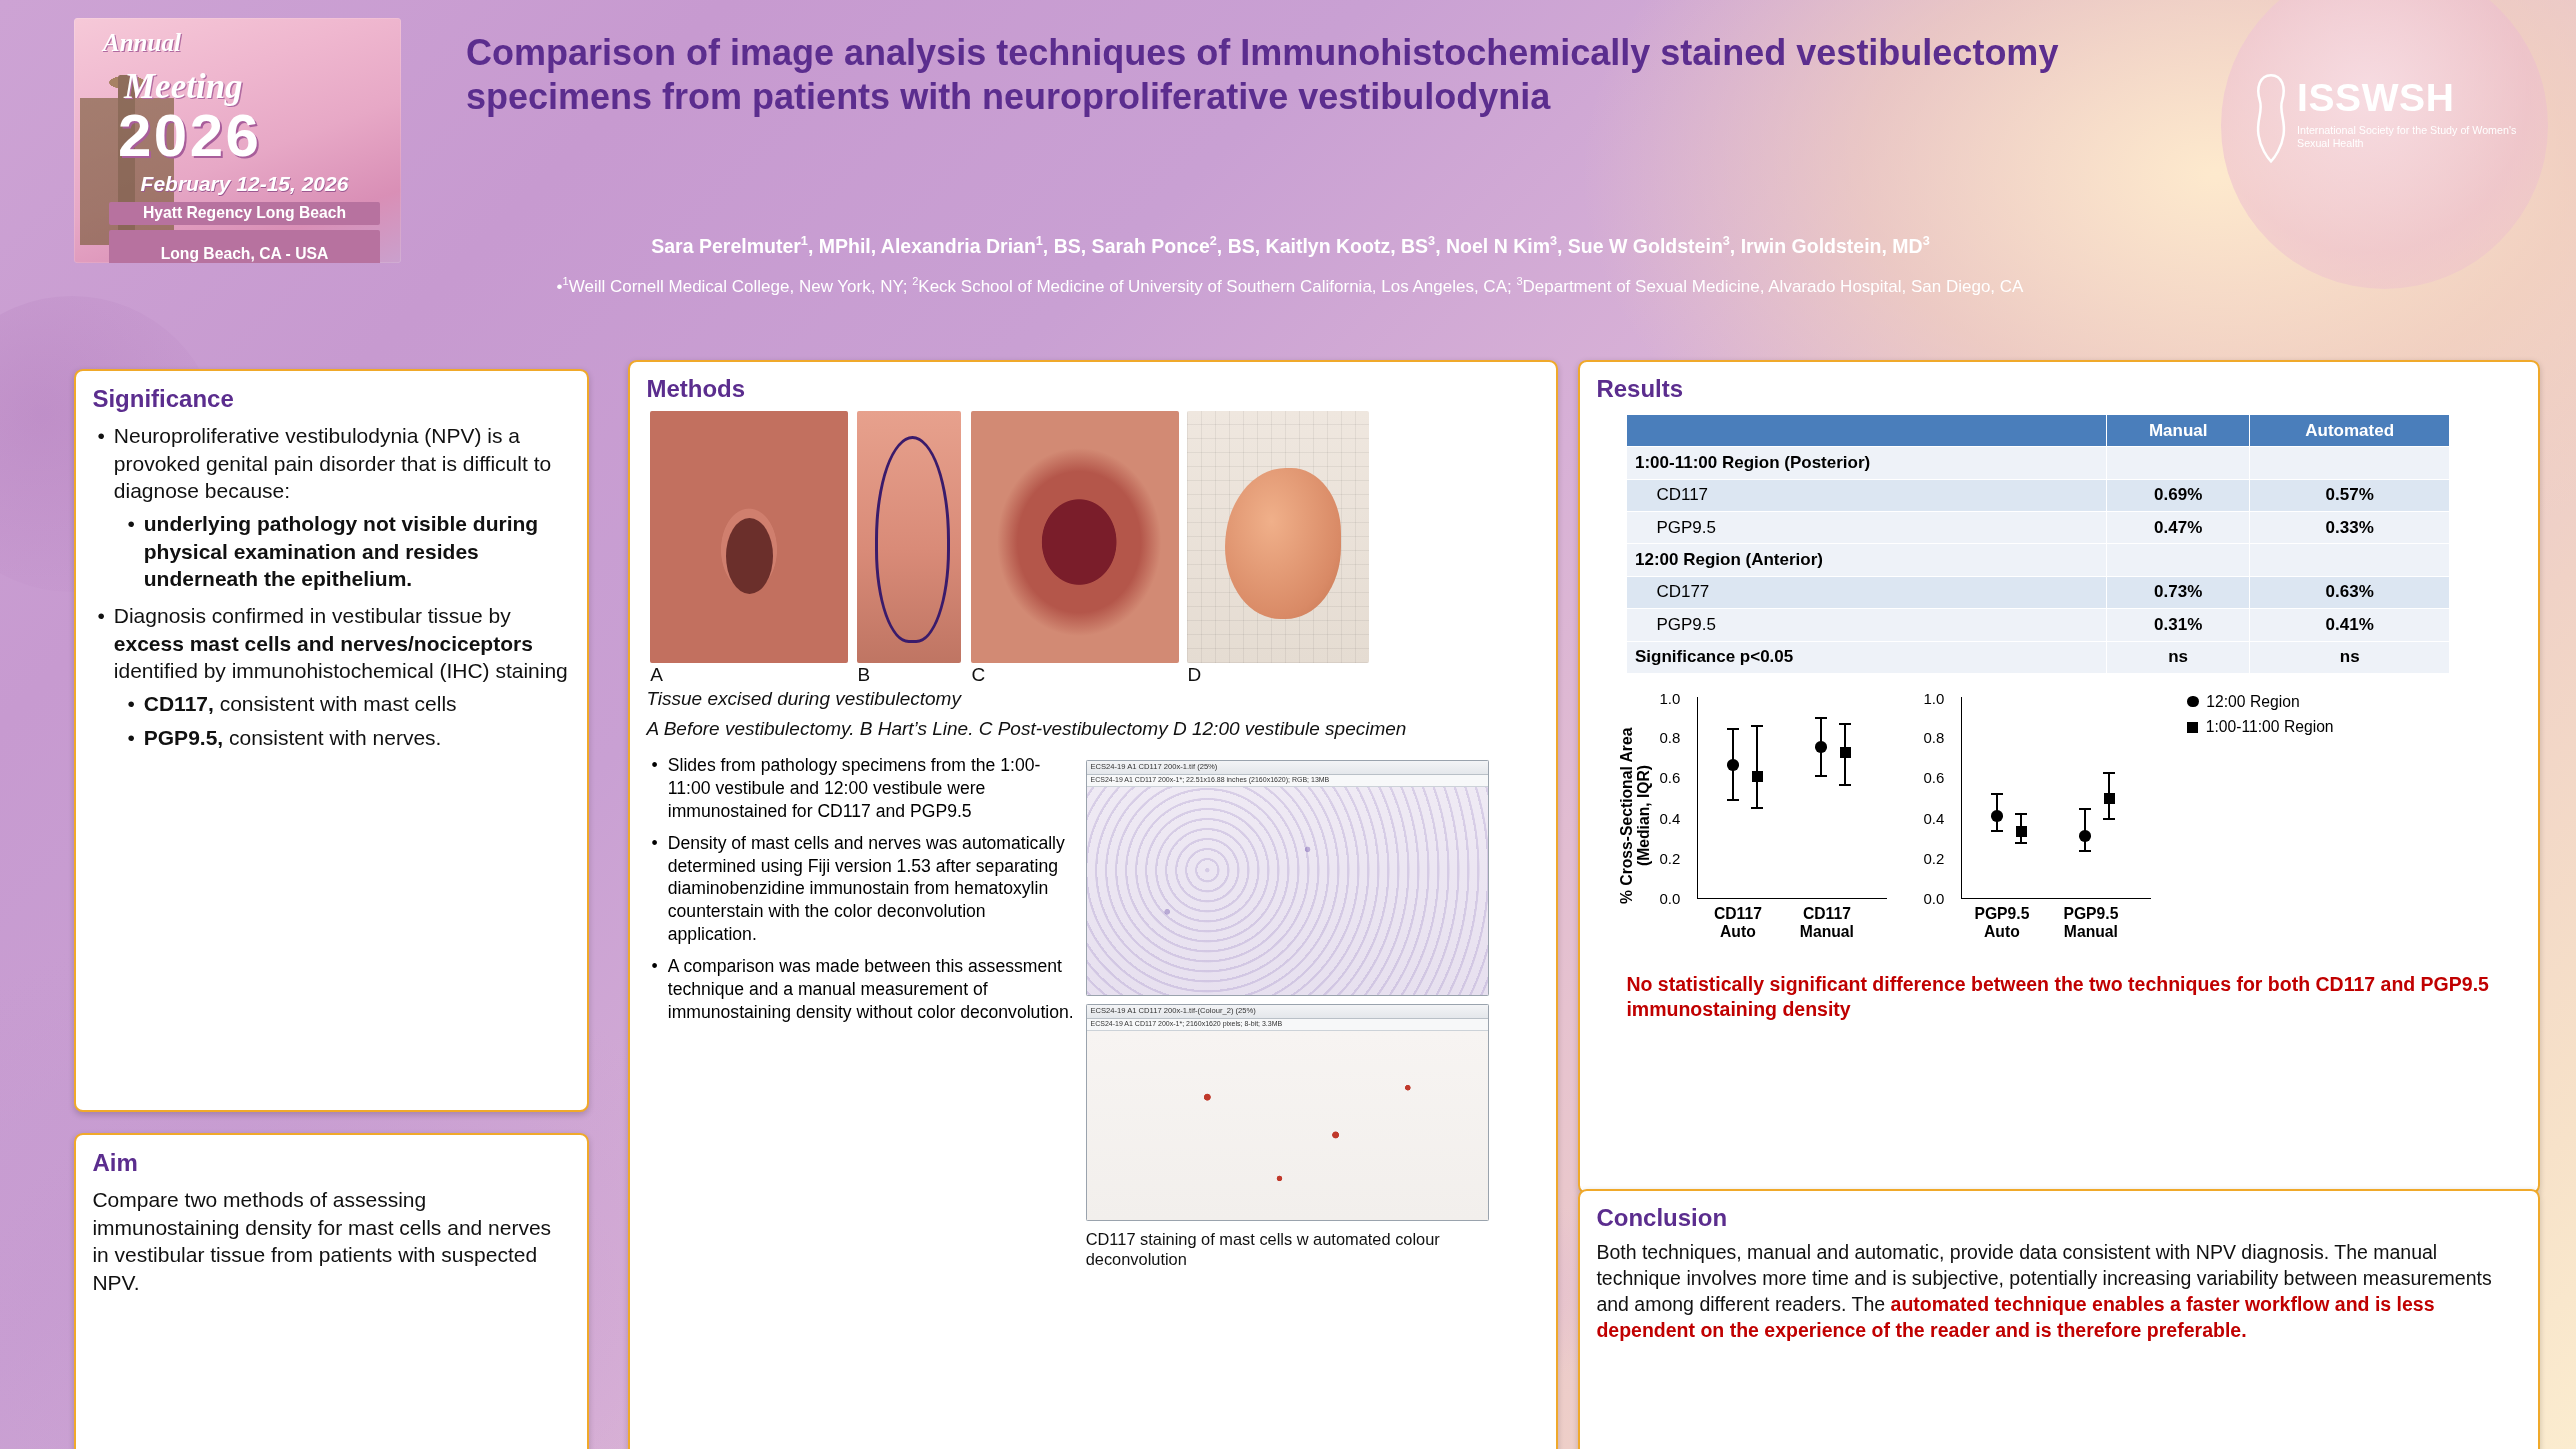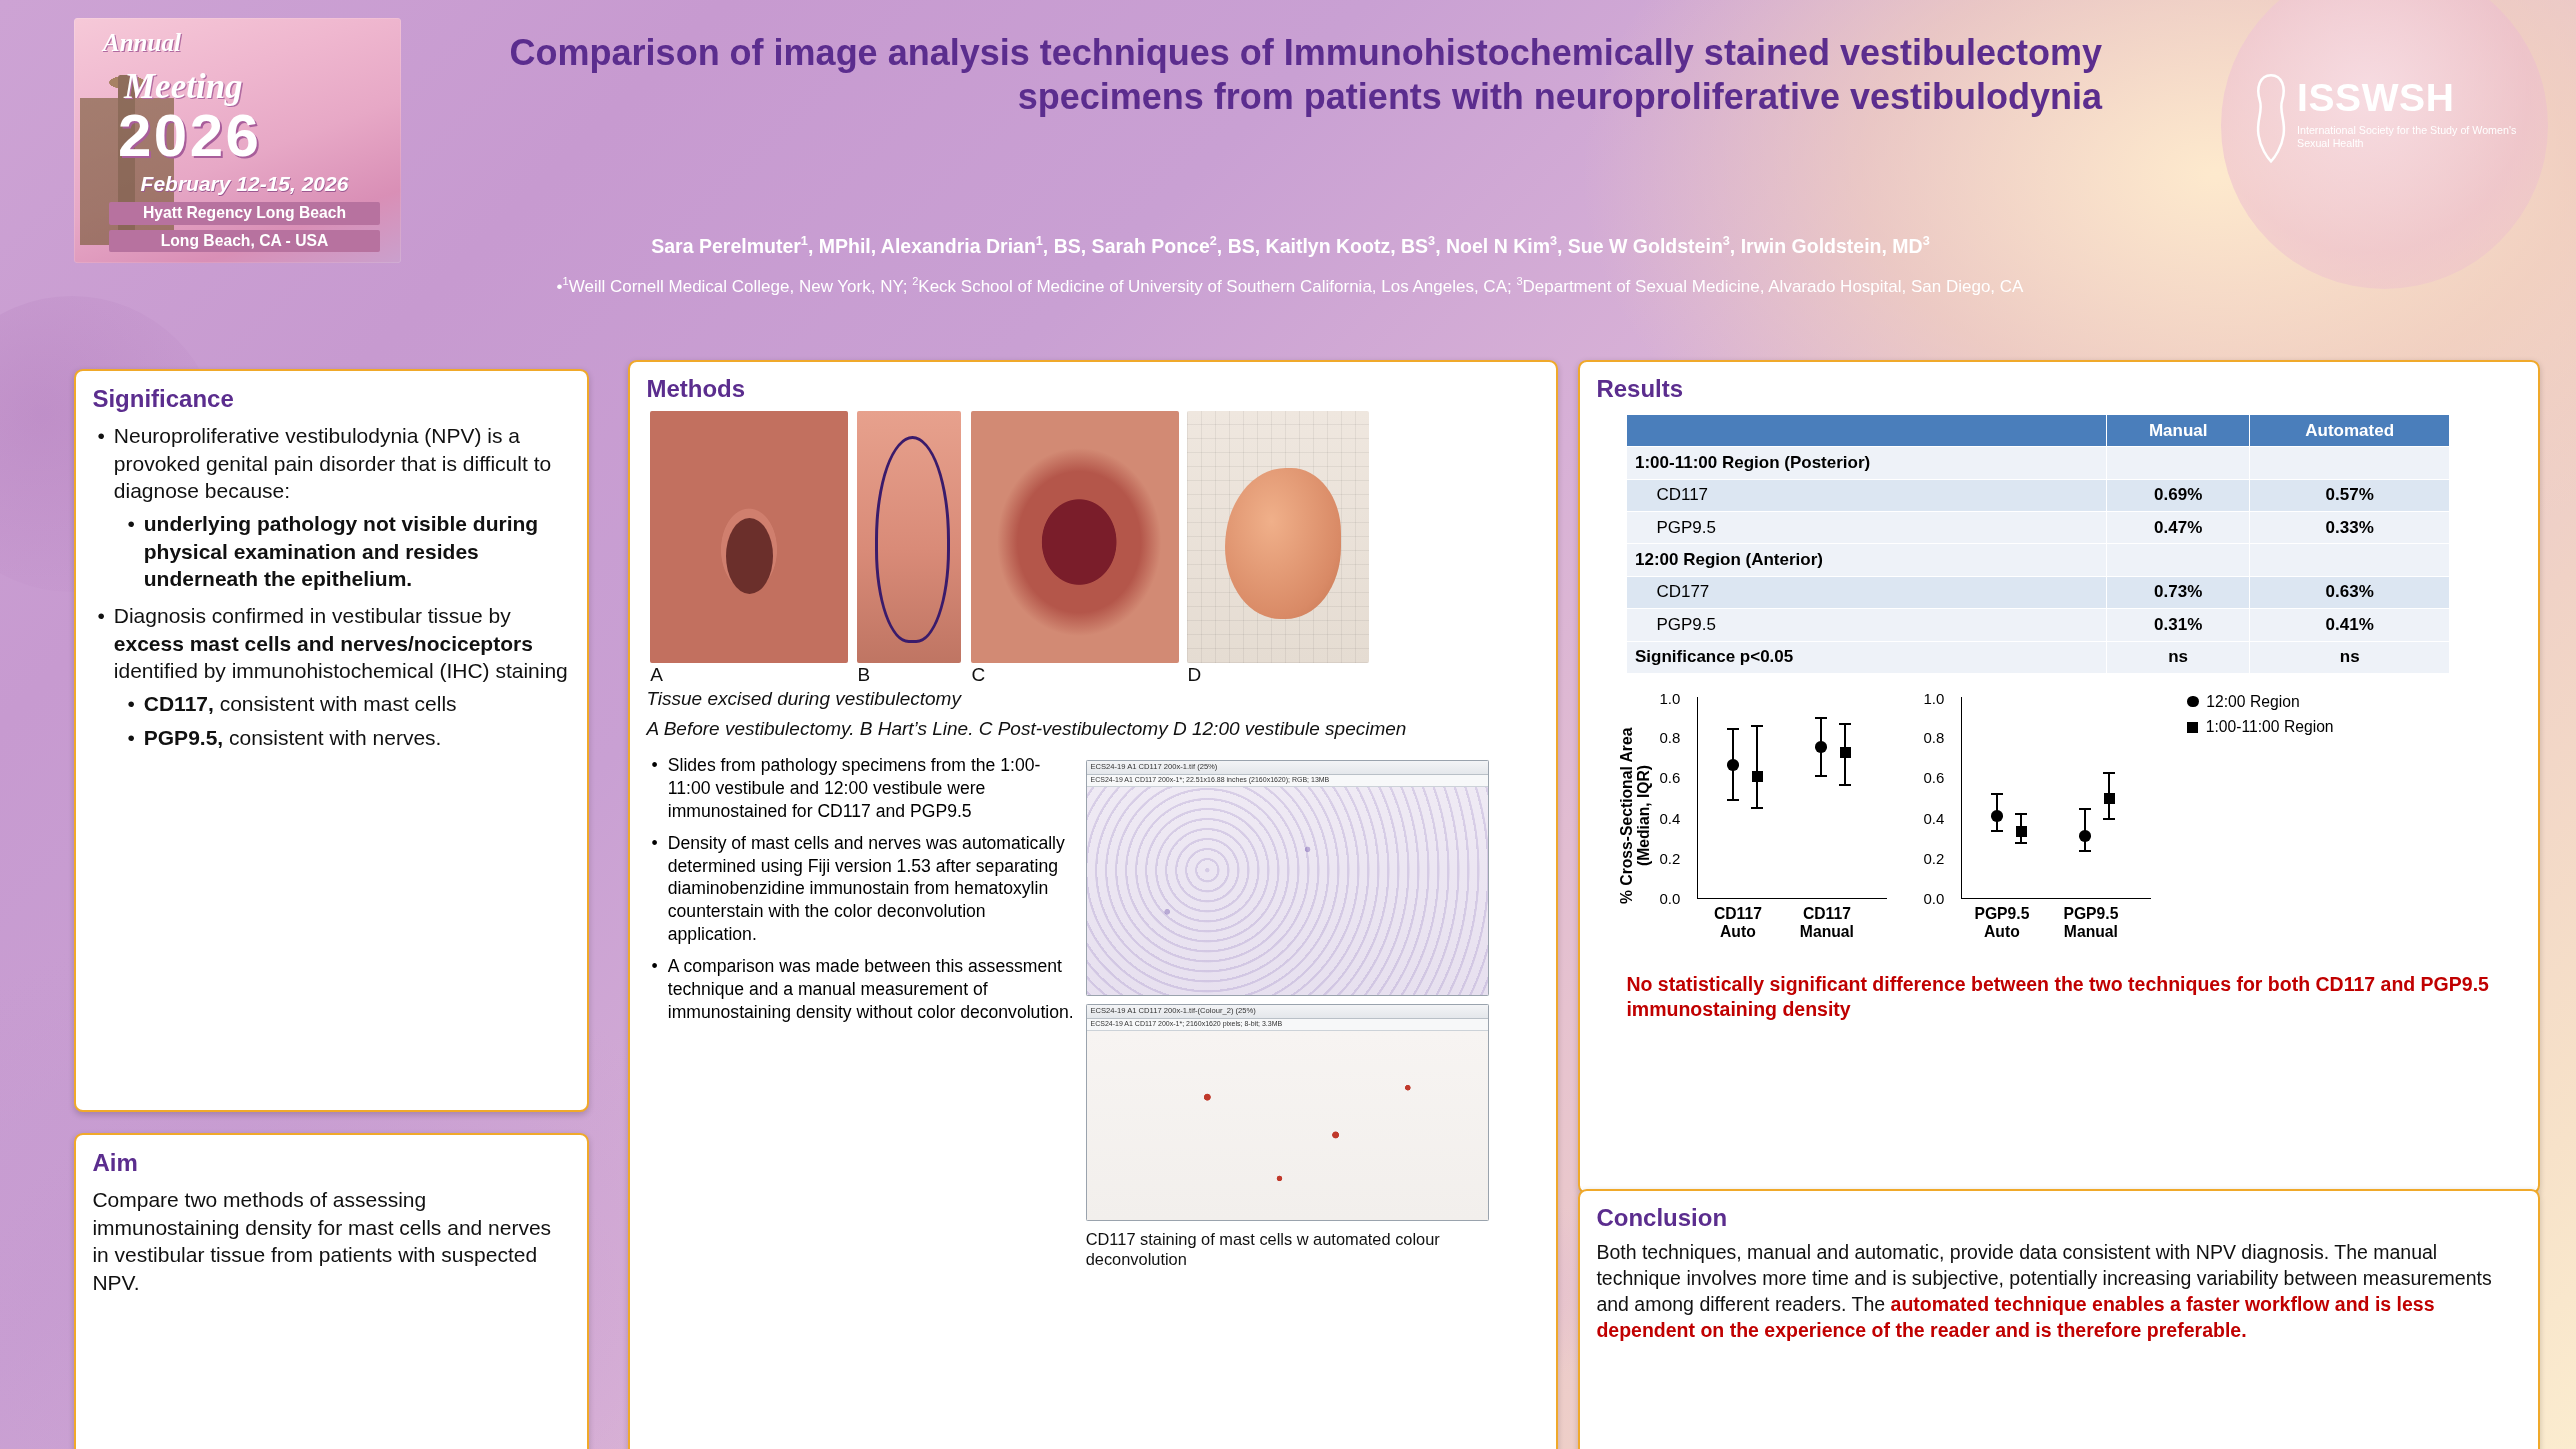--- a/index.html
+++ b/index.html
@@ -36,24 +36,24 @@
     opacity:.75;
   }
   .logo-left .palm:after{
     content:"";position:absolute;left:38px;top:19px;width:16.4px;height:157px;background:#6d5334;border-radius:2.5px;
   }
   .lg-annual{position:absolute;left:29px;top:11.3px;font-size:25px;font-style:italic;font-weight:bold;color:#ffffff;text-shadow:1.3px 1.3px 0 #b06aa0;font-family:"Liberation Serif",serif;}
   .lg-meeting{position:absolute;left:50px;top:49px;font-size:35px;font-style:italic;font-weight:bold;color:#ffffff;text-shadow:1.3px 1.3px 0 #b06aa0;font-family:"Liberation Serif",serif;}
   .lg-year{position:absolute;left:44px;top:83px;font-size:60px;font-weight:bold;color:#ffffff;letter-spacing:2.5px;text-shadow:1.9px 1.9px 0 #a85e9b;font-family:"Liberation Sans",sans-serif;}
   .lg-date{position:absolute;left:35px;top:154px;width:271px;text-align:center;font-size:21px;font-weight:bold;color:#ffffff;font-style:italic;text-shadow:0.6px 0.6px 0 #9c5890;}
   .lg-venue{position:absolute;left:35px;top:184px;width:271px;text-align:center;font-size:15.7px;font-weight:bold;color:#ffffff;background:#b7729f;padding:2.5px 0;border-radius:1.9px;}
-  .lg-city{position:absolute;left:35px;top:212px;width:271px;text-align:center;font-size:15.7px;font-weight:bold;color:#ffffff;background:#b7729f;padding:2px 0;border-radius:1.9px;}
+  .lg-city{position:absolute;left:35px;top:212px;width:271px;text-align:center;font-size:15.7px;font-weight:bold;color:#ffffff;background:#b7729f;padding:15px 0;border-radius:1.9px;}
 
   .title{
-    position:absolute;left:466px;top:31px;width:1636px;text-align:right;
+    position:absolute;left:466px;top:31px;width:1636px;text-align:left;
     font-size:36px;line-height:1.22;font-weight:bold;color:#5b2d8e;
   }
   .authors{
     position:absolute;left:378px;top:234px;width:1825px;text-align:center;
     font-size:19.5px;font-weight:bold;color:#ffffff;
   }
   .affil{
     position:absolute;left:403px;top:274px;width:1774px;text-align:center;
     font-size:17px;line-height:1.3;color:#ffffff;
   }

